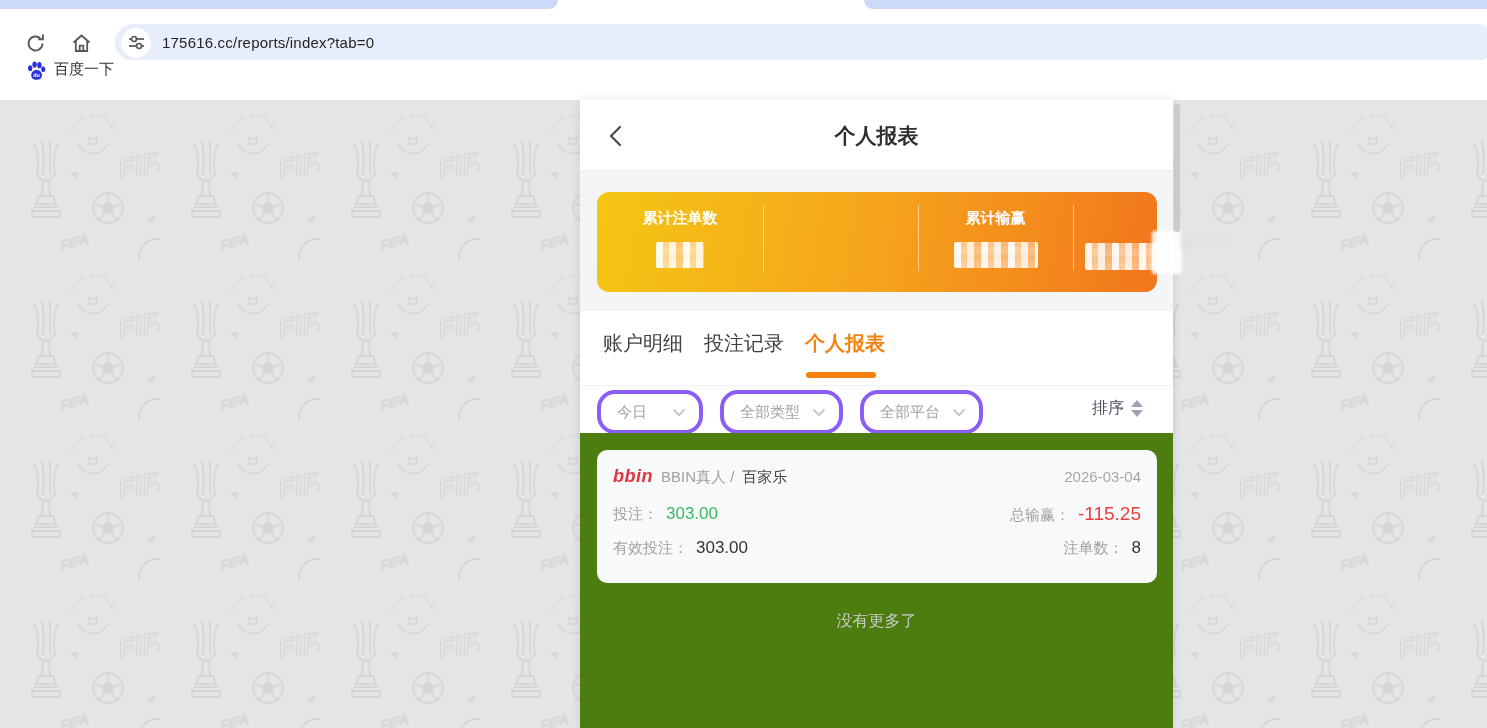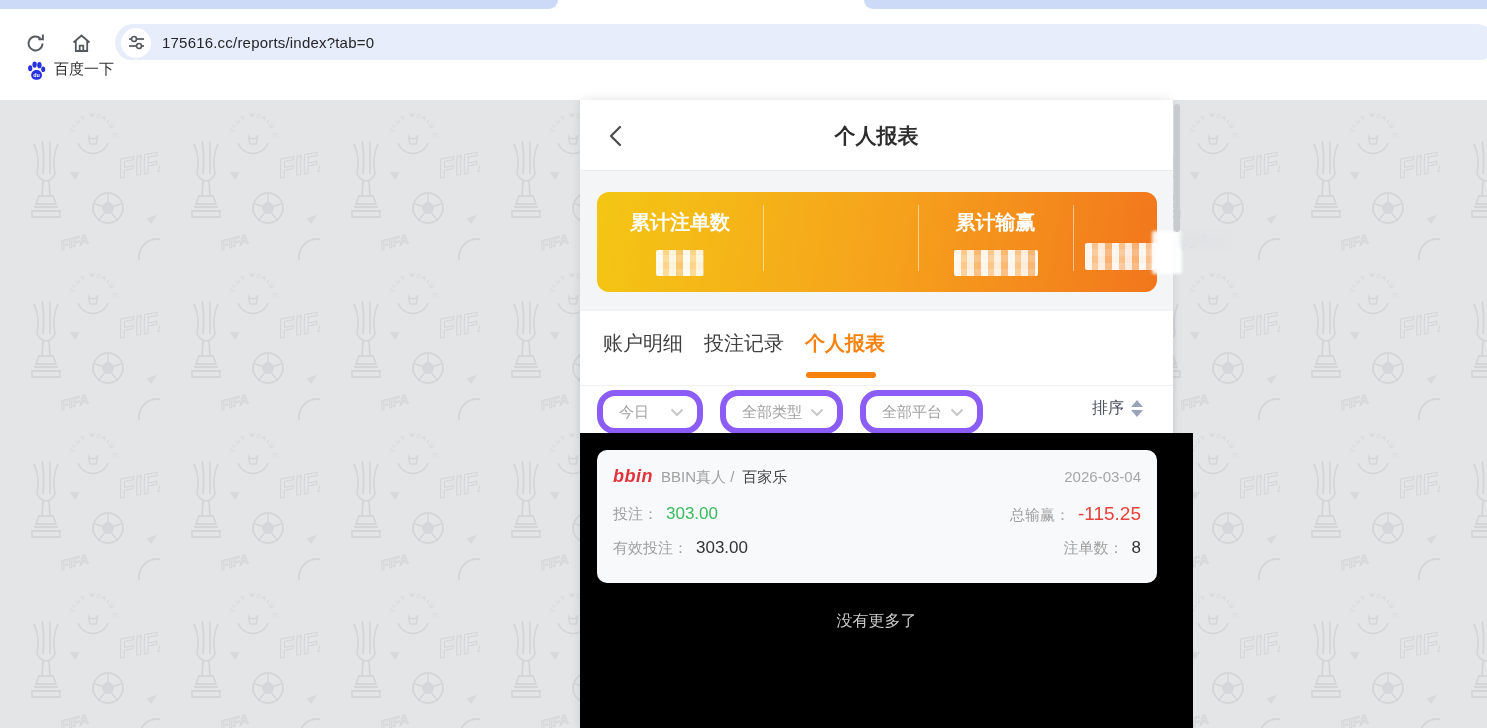--- a/index.html
+++ b/index.html
@@ -31,52 +31,52 @@
          box-shadow:0 0 10px rgba(0,0,0,.10);}
   .p-header{left:0;top:0;width:593px;height:71px;background:#fff;border-bottom:1px solid #ededed;box-sizing:border-box;}
   .back-btn{left:24px;top:23px;width:26px;height:26px;cursor:pointer;}
   .p-title{left:0;top:0;width:593px;height:71px;line-height:71px;text-align:center;
            font-size:21px;font-weight:600;color:#2d2d2d;}
 
   .gray-sec{left:0;top:71px;width:593px;height:139px;background:#f4f5f7;}
   .stat-card{left:17px;top:21px;width:560px;height:100px;border-radius:12px;overflow:hidden;
              background:linear-gradient(100deg,#f4c614 0%,#f6a21c 52%,#f2761c 100%);}
   .sc-col{position:absolute;top:0;height:100%;text-align:center;}
-  .sc-label{margin-top:17px;font-size:20px;font-weight:700;color:#fff;}
+  .sc-label{margin-top:17px;font-size:15px;font-weight:700;color:#fff;}
   .sc-div{position:absolute;top:13px;width:1px;height:66px;background:rgba(255,255,255,.5);}
   .mosaic{background:
       repeating-linear-gradient(90deg, rgba(255,255,255,.9) 0 7px, rgba(255,228,196,.55) 7px 13px,
         rgba(255,255,255,.8) 13px 20px, rgba(252,205,160,.5) 20px 27px),
       repeating-linear-gradient(0deg, rgba(255,255,255,.35) 0 7px, rgba(255,210,170,.3) 7px 14px);
     border-radius:2px;filter:blur(.5px);}
   .sc-val{margin:14px auto 0;height:26px;}
   .ovA{left:505px;top:143px;width:72px;height:27px;z-index:5;}
   .ovB{left:572px;top:131px;width:30px;height:43px;background:rgba(255,255,255,.93);
        filter:blur(1.5px);border-radius:2px;z-index:6;}
   .ovC{left:601px;top:133px;width:48px;height:15px;background:rgba(226,227,229,.92);
        filter:blur(2.5px);z-index:6;}
 
   .tabs-sec{left:0;top:210px;width:593px;height:123px;background:#fff;border-top:1px solid #f2f2f2;
             box-shadow:0 3px 6px rgba(0,0,0,.05);box-sizing:border-box;}
   .tabs-row{left:23px;top:19px;display:flex;gap:21px;}
   .tab{font-size:20px;color:#3f3f3f;cursor:pointer;white-space:nowrap;}
   .tab.active{color:#f6820d;font-weight:700;}
   .tab-underline{left:226px;top:61px;width:70px;height:6px;border-radius:3px;background:#f6820d;}
   .tabs-divider{left:0;top:74px;width:593px;border-top:1px solid #f0f1f2;}
-  .pill{top:79px;height:44px;border:6px solid #8b5cf6;border-radius:18px;background:#fff;
+  .pill{top:79px;height:44px;border:4px solid #8b5cf6;border-radius:18px;background:#fff;
         display:flex;align-items:center;justify-content:space-between;
         padding:0 13px 0 16px;box-sizing:border-box;cursor:pointer;}
   .pill-label{font-size:15px;color:#a2a2a2;white-space:nowrap;}
   .sort-box{left:512px;top:79px;height:36px;display:flex;align-items:center;gap:7px;cursor:pointer;}
   .sort-label{font-size:16px;color:#494f5e;}
   .tri{width:0;height:0;border-left:6px solid transparent;border-right:6px solid transparent;}
   .tri-up{border-bottom:7px solid #9aa3b8;margin-bottom:3px;}
   .tri-down{border-top:7px solid #9aa3b8;}
 
-  .content-sec{left:0;top:333px;width:593px;height:295px;background:#000000;padding-left:20px;}
+  .content-sec{left:0;top:333px;width:593px;height:295px;background:#4d7c0f;}
   .report-card{left:17px;top:17px;width:560px;height:133px;background:#f8f9fa;border-radius:10px;cursor:pointer;}
   .rc-row{position:absolute;left:16px;right:16px;height:24px;display:flex;
           align-items:center;justify-content:space-between;}
   .rc-left,.rc-right{display:flex;align-items:baseline;gap:8px;}
   .logo-bbin{font-size:18px;font-weight:700;font-style:italic;color:#e0333c;letter-spacing:.5px;}
   .rc-provider{font-size:15px;color:#a0a0a0;}
   .rc-game{font-size:15px;color:#474747;}
   .rc-date{font-size:15px;color:#a6a6a6;}
   .rc-lbl{font-size:15px;color:#a0a0a0;}
   .v-green{font-size:17px;color:#3bb95e;}

